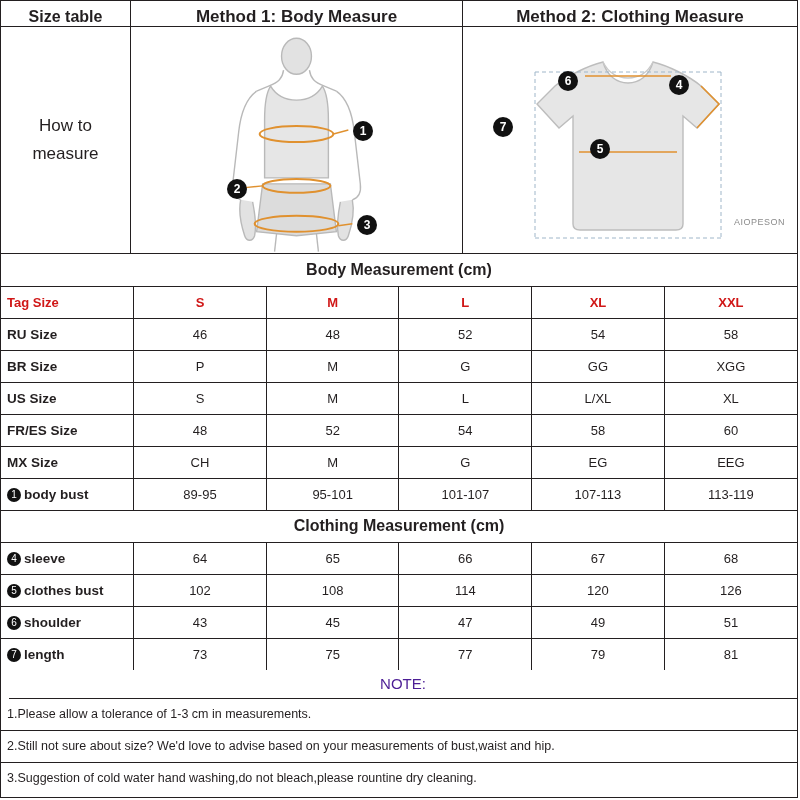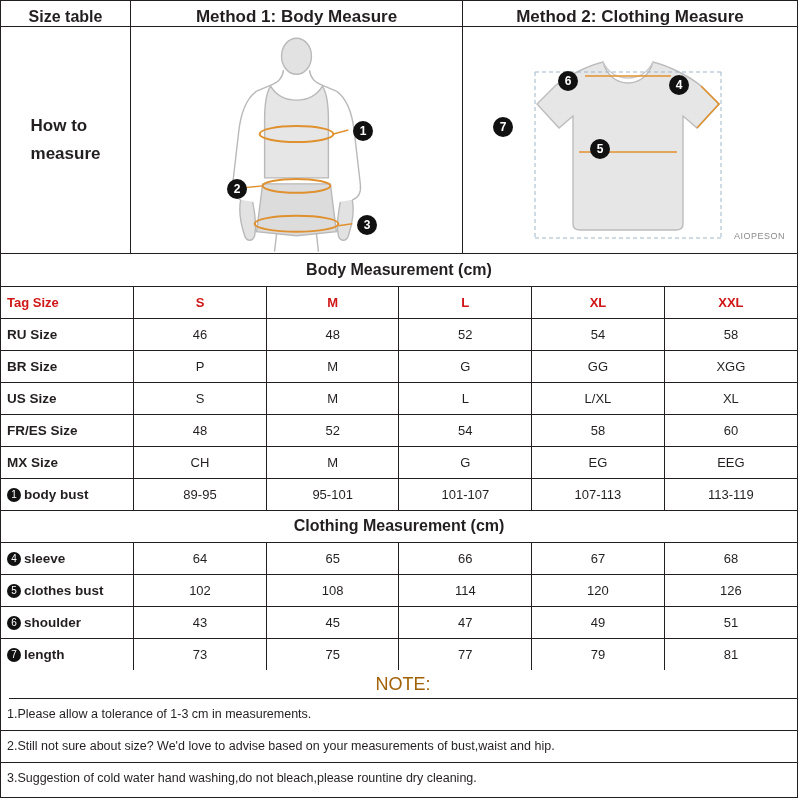--- a/index.html
+++ b/index.html
@@ -53,42 +53,43 @@
   .top-body {
     flex: 1;
     position: relative;
     display: flex;
     align-items: center;
     justify-content: center;
     overflow: hidden;
   }
   .howto {
     font-size: 17px;
-    font-weight: bold;
+    font-weight: normal;
     color: #231f20;
+    text-align: center;
     line-height: 28px;
   }
   .fig { display: block; }
 
   .badge {
     position: absolute;
     width: 20px;
     height: 20px;
     border-radius: 50%;
     background: #111;
     color: #fff;
     font-size: 12px;
     font-weight: bold;
     line-height: 20px;
     text-align: center;
   }
   .wm {
     position: absolute;
     right: 12px;
-    bottom: 12px;
+    bottom: 26px;
     font-size: 9px;
     color: #8b8b8b;
     letter-spacing: .5px;
     margin-top: 32px;
   }
 
   
   table {
     border-collapse: collapse;
     width: 100%;
@@ -135,22 +136,22 @@
     font-size: 10px;
     line-height: 14px;
     text-align: center;
     margin-right: 3px;
     vertical-align: 1px;
     font-weight: normal;
   }
 
   .note-title {
     text-align: center;
-    color: #a16207;
-    font-size: 18px;
+    color: #4c1d95;
+    font-size: 15px;
     height: 28px;
     line-height: 28px;
     border-bottom: 1px solid #231f20;
     margin-left: 8px;
   }
   .note-line {
     font-size: 12.5px;
     color: #231f20;
     padding: 0 6px;
     height: 31px;

